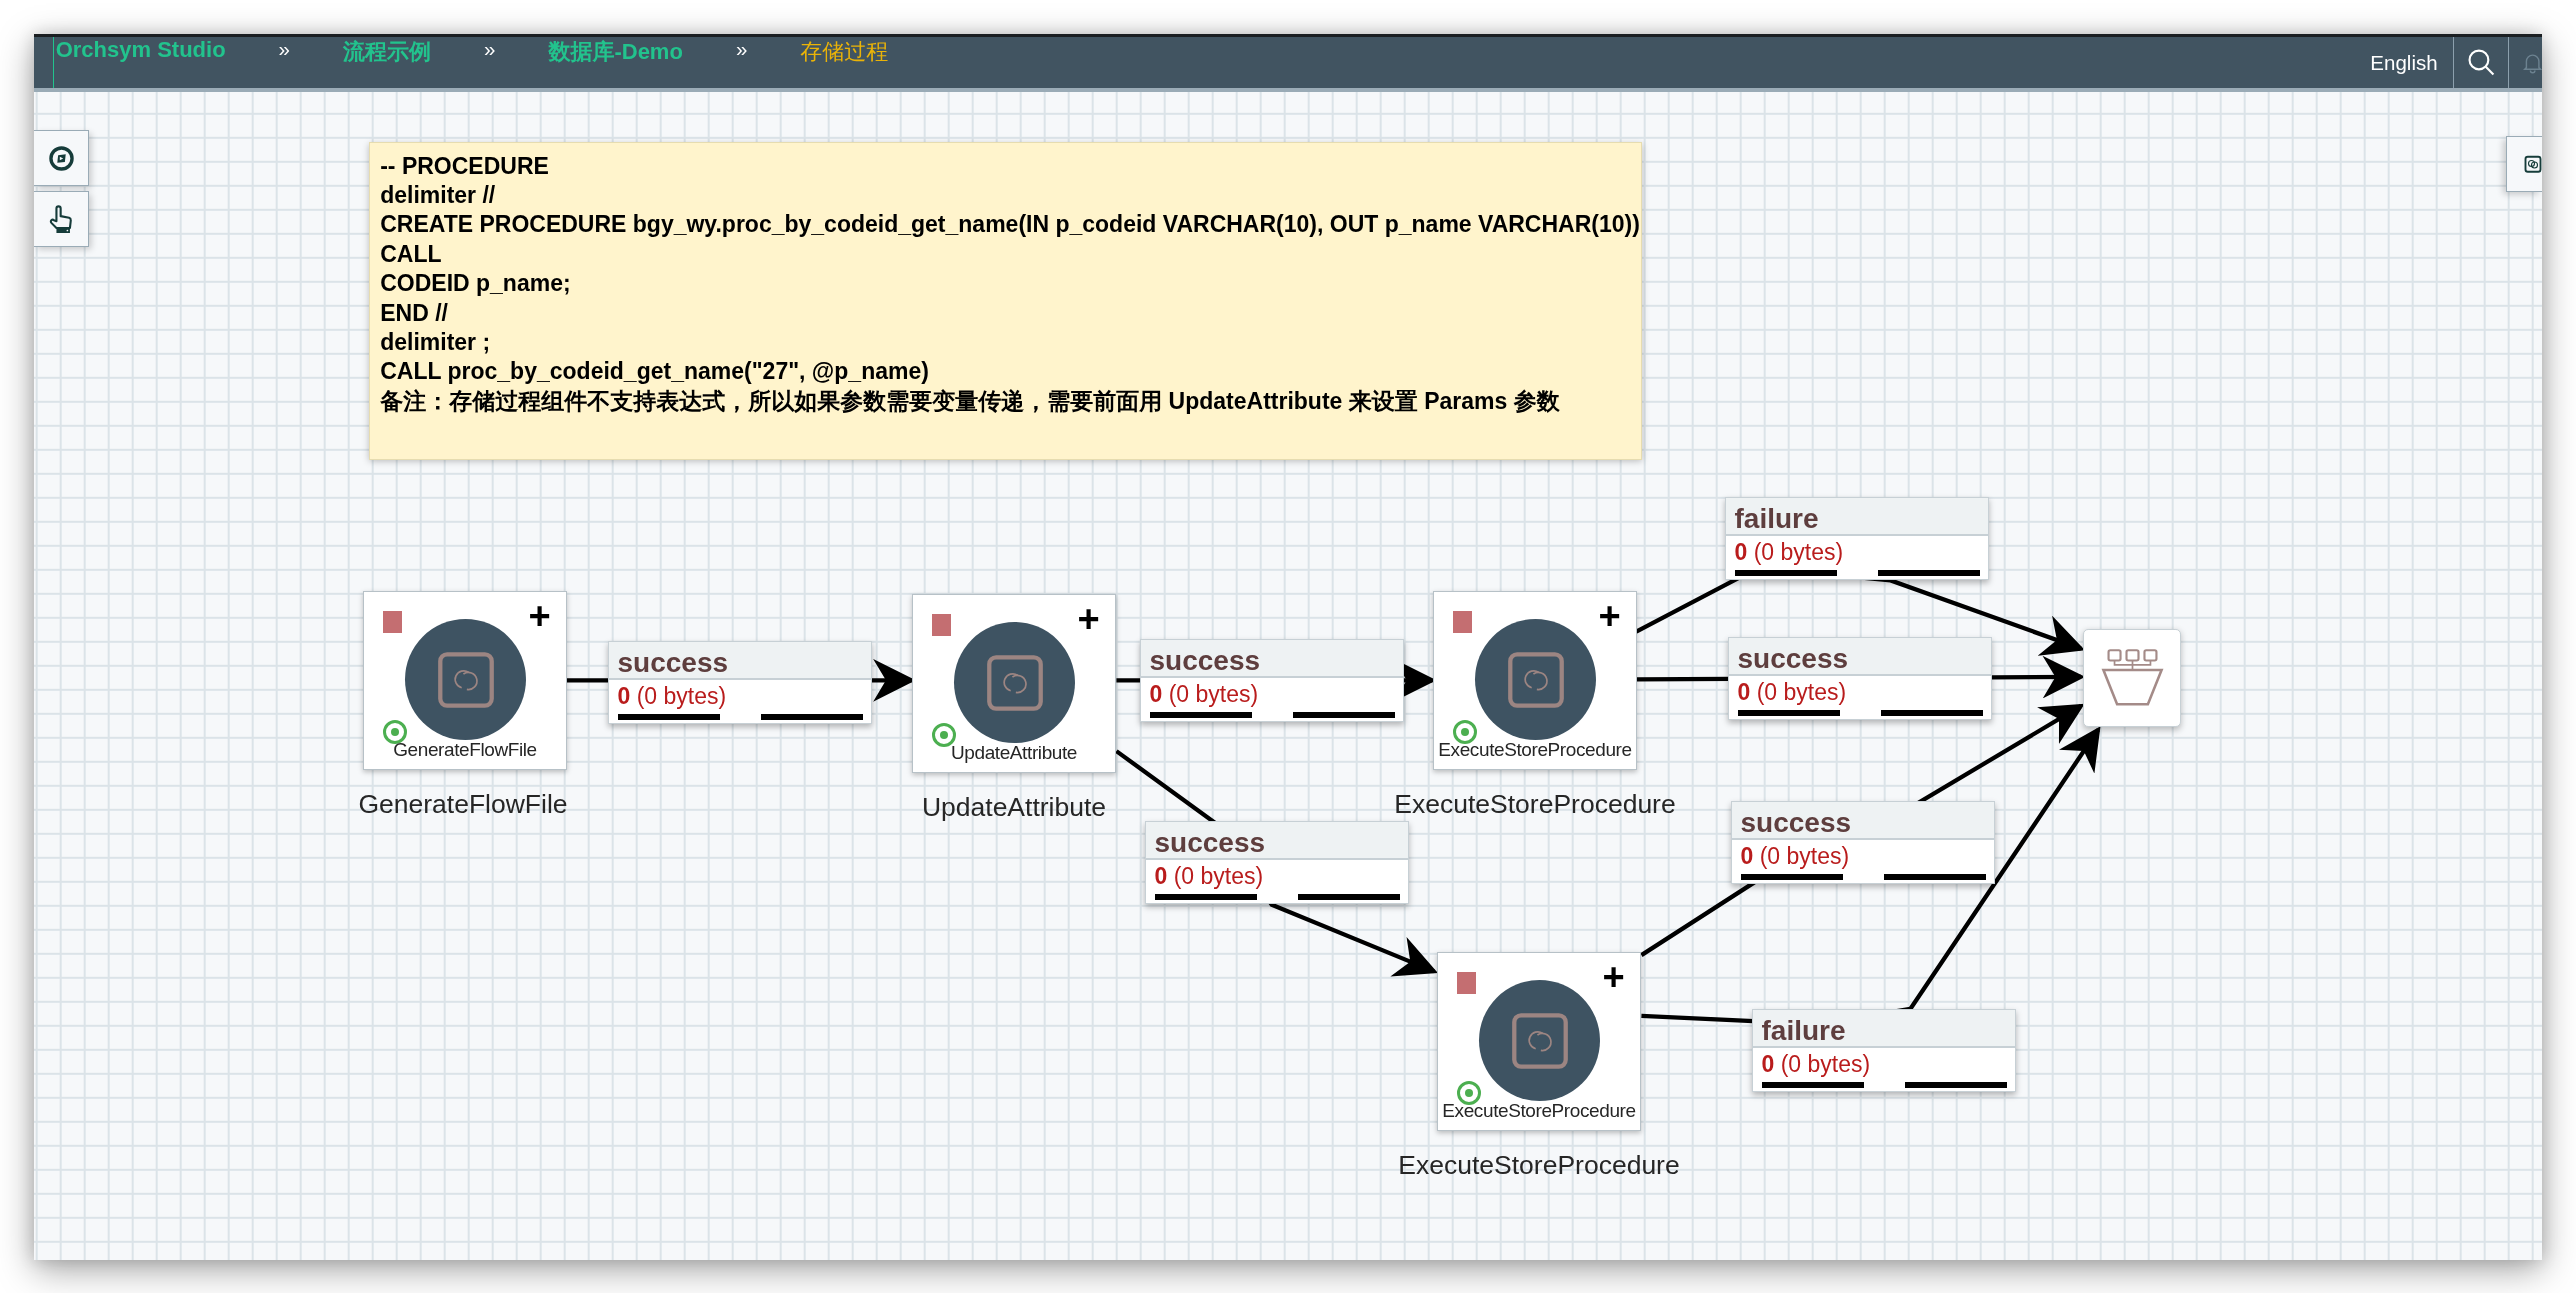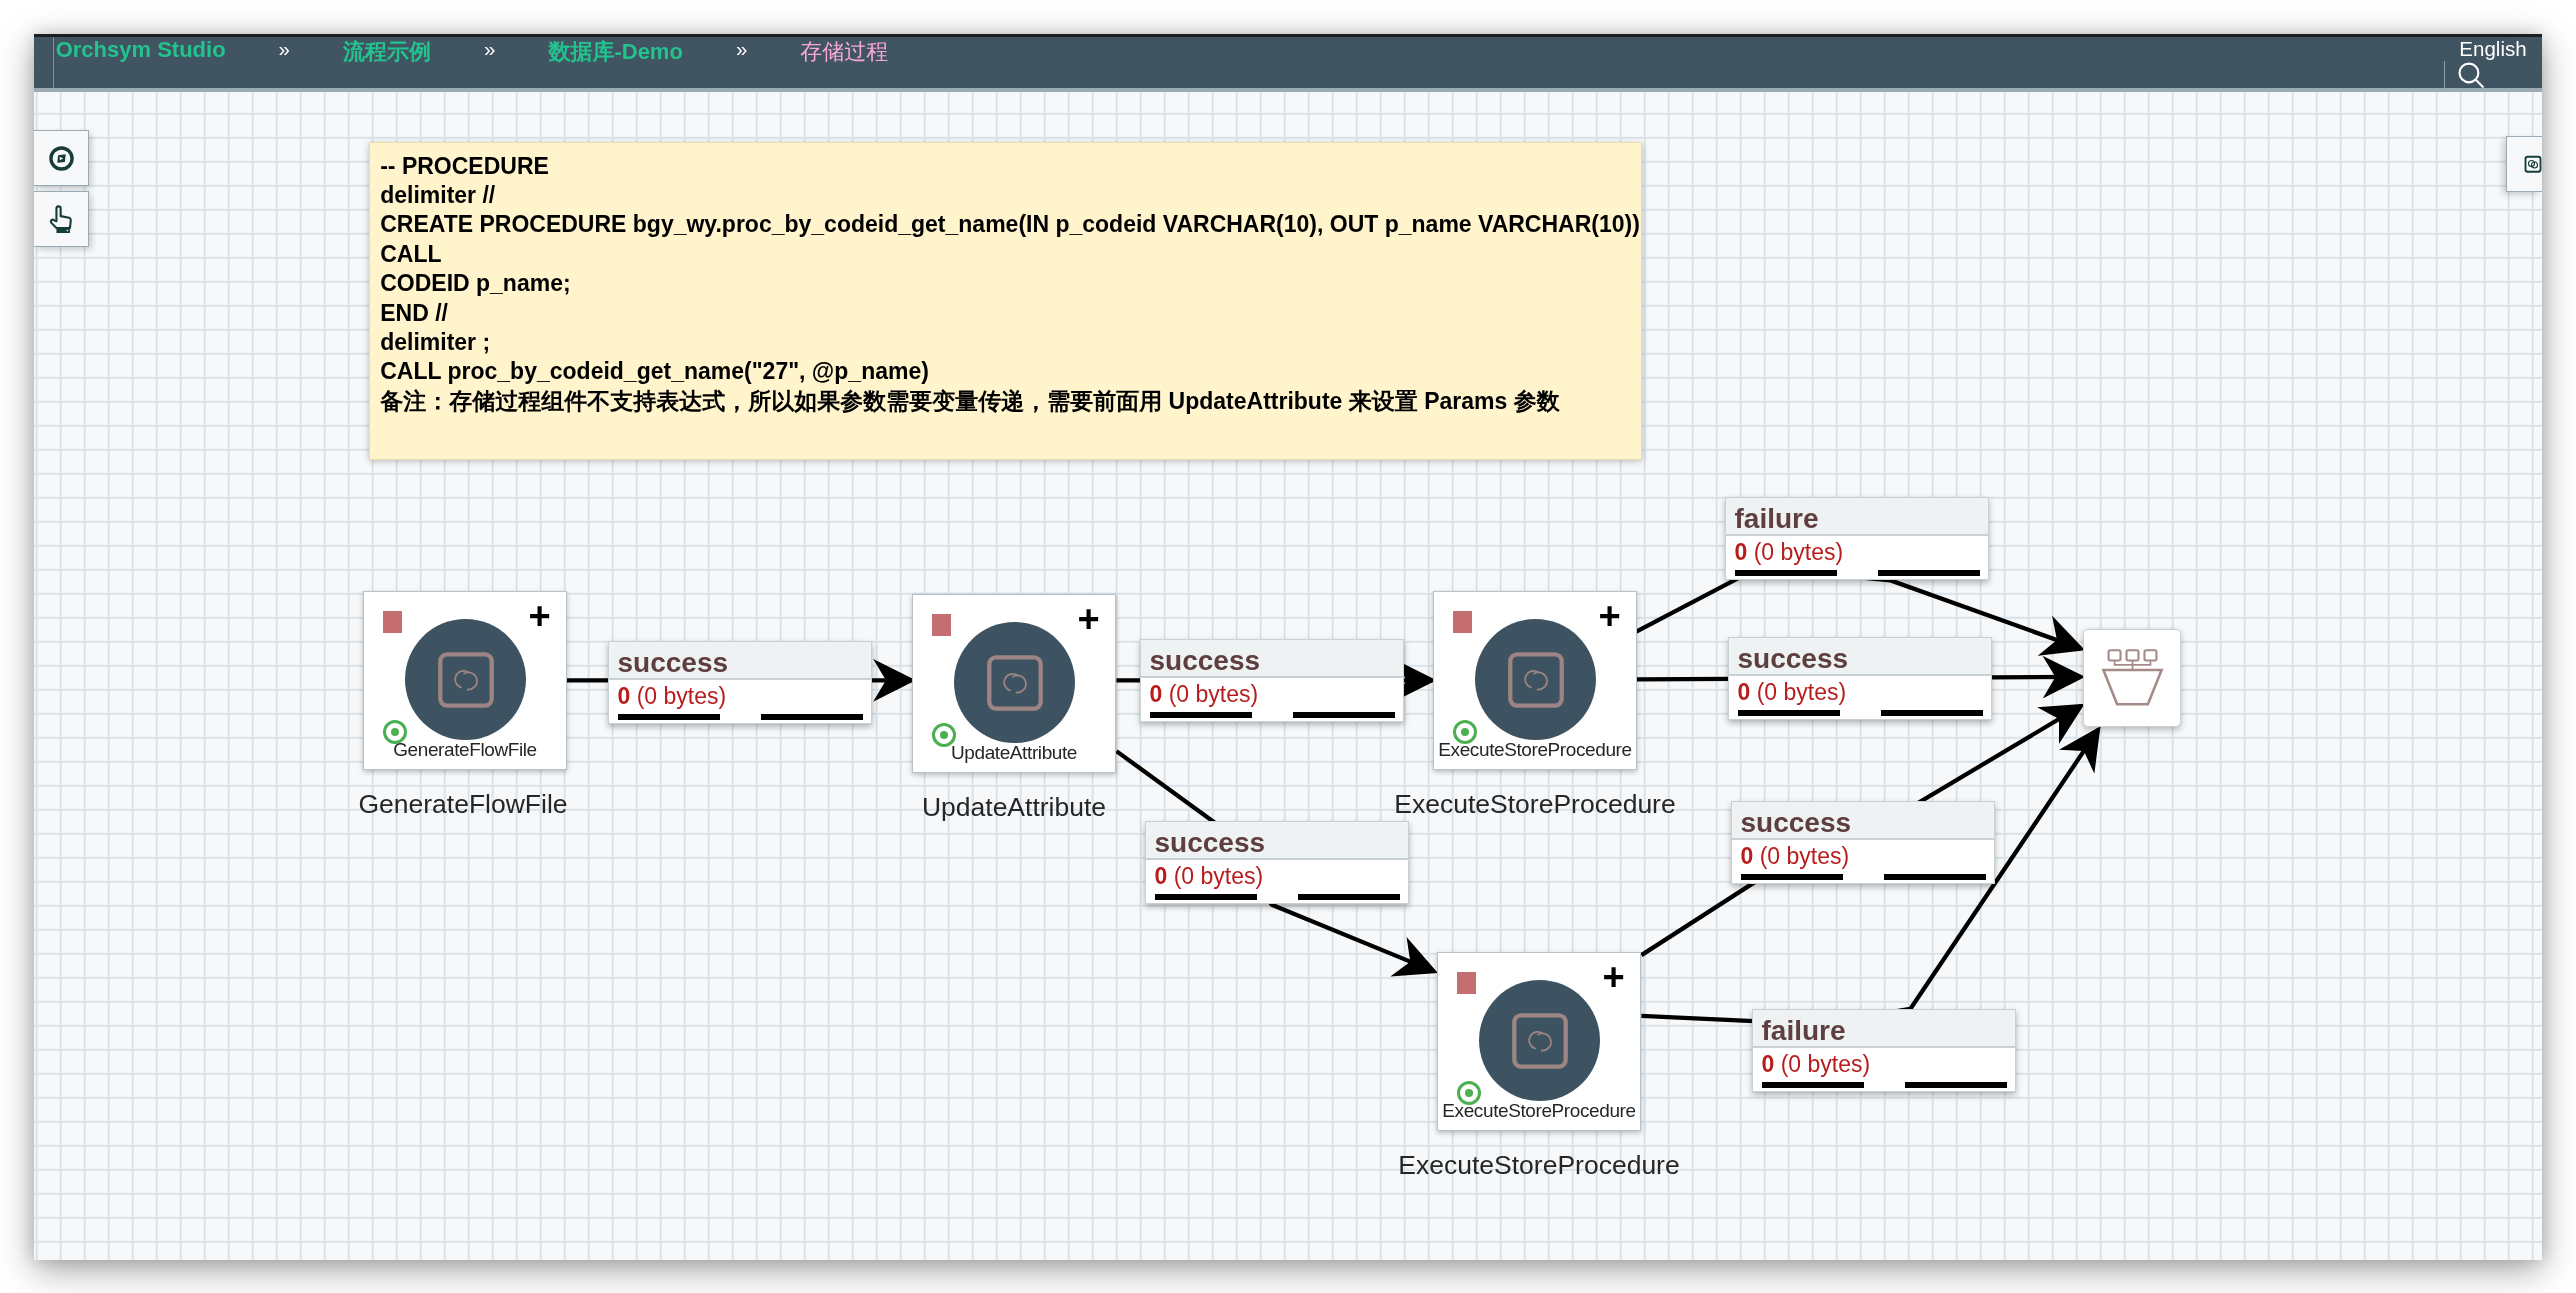--- a/index.html
+++ b/index.html
@@ -20,23 +20,23 @@
 
   
   #header {
     position: absolute; left: 0; top: 0; width: 100%; height: 58px;
     background: #415461; border-top: 3.4px solid #1b1f22; border-bottom: 4.3px solid #9aabb6;
     display: flex; align-items: center;
   }
   .crumbs { display: flex; padding-left: 19px; height: 100%; gap: 15px; }
   .crumb { font-size: 22px; font-weight: bold; color: #22c38d; white-space: nowrap; cursor: pointer; }
   .crumb.first { border-left: 1.7px solid #22c38d; padding-left: 1.7px; }
-  .crumb.current { color: #f9a8d4; font-weight: normal; cursor: default; }
+  .crumb.current { color: #eab308; font-weight: normal; cursor: default; }
   .sep { color: #ffffff; font-size: 20.5px; margin: 0 38px; }
-  .header-right { margin-left: auto; display: flex; align-items: stretch; height: 100%; flex-direction: column; }
+  .header-right { margin-left: auto; display: flex; align-items: stretch; height: 100%; }
   .lang { color: #ffffff; font-size: 20.5px; display: flex; align-items: center; padding: 0 15.4px; cursor: pointer; }
   .hbtn { width: 55px; border-left: 1.7px solid #8ca0ad; display: flex; align-items: center; justify-content: center; cursor: pointer; }
   .hbtn.bell { width: 34px; justify-content: flex-start; padding-left: 13.7px; overflow: hidden; }
 
   
   .tool {
     position: absolute; left: 0; width: 55px; height: 56px; background: #f6f8fa;
     border: 1.7px solid #9aabb6; border-left: none; box-shadow: 2.6px 2.6px 6.8px rgba(0,0,0,0.2);
     display: flex; align-items: center; justify-content: center; cursor: pointer;
   }

